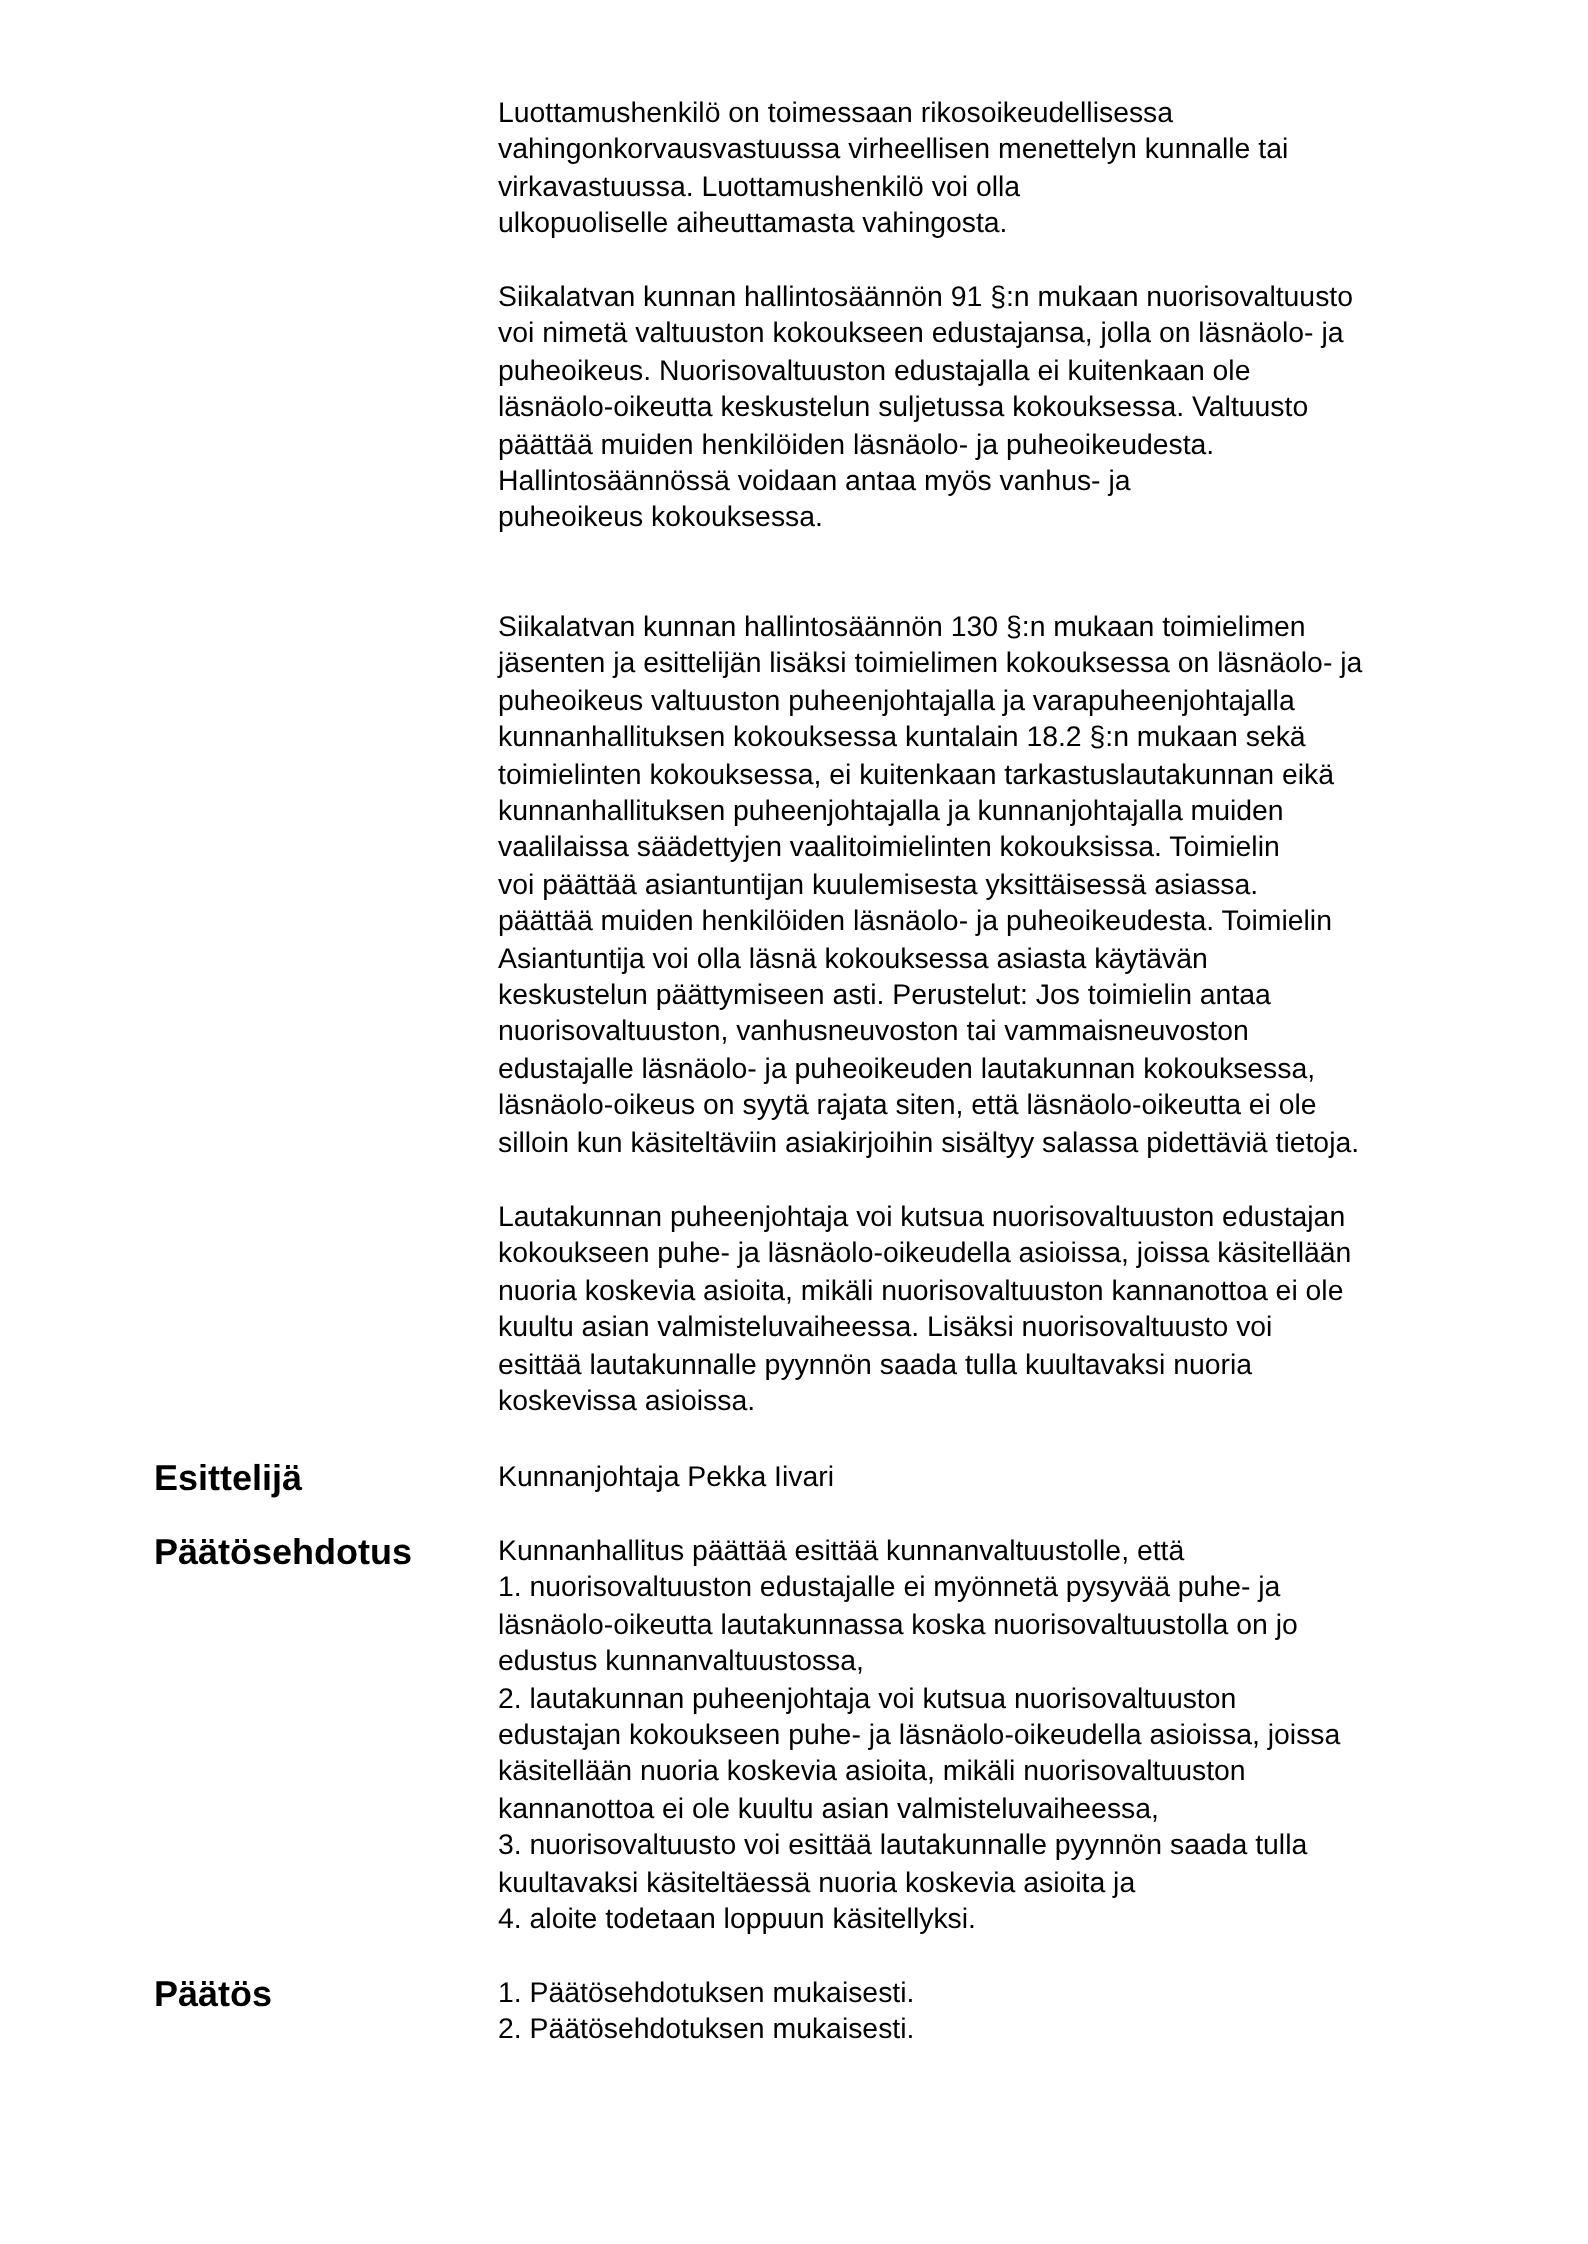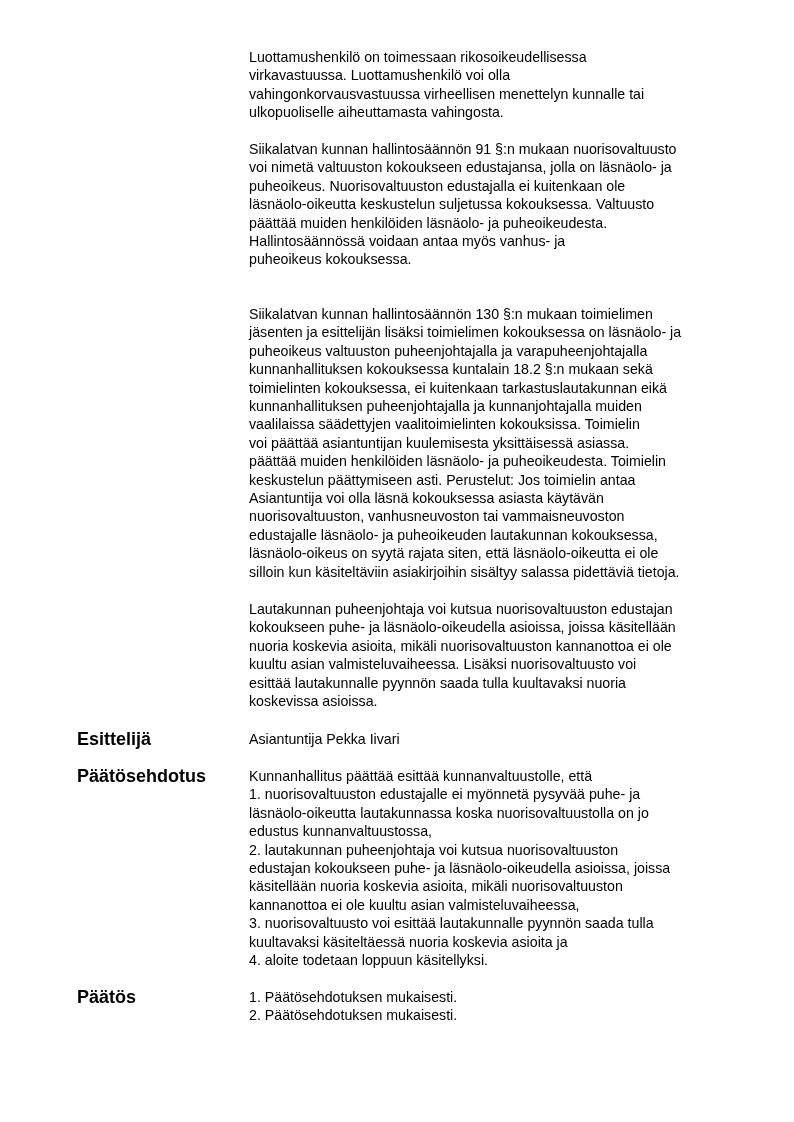--- a/index.html
+++ b/index.html
@@ -14,22 +14,22 @@
   .row .content { position: absolute; left: 172px; top: 0; }
 </style>
 </head>
 <body>
 
 <div class="page">
 
   <div class="body-col" style="top:48px;">
     <p class="para">
       <span class="ln">Luottamushenkilö  on toimessaan rikosoikeudellisessa</span>
+      <span class="ln">vahingonkorvausvastuussa   virheellisen menettelyn  kunnalle  tai</span>
       <span class="ln">virkavastuussa.  Luottamushenkilö  voi olla</span>
-      <span class="ln">vahingonkorvausvastuussa   virheellisen menettelyn  kunnalle  tai</span>
       <span class="ln">ulkopuoliselle  aiheuttamasta  vahingosta.</span>
     </p>
   </div>
 
   <div class="body-col" style="top:140px;">
     <p class="para">
       <span class="ln">Siikalatvan  kunnan  hallintosäännön  91 §:n mukaan nuorisovaltuusto</span>
       <span class="ln">voi nimetä valtuuston  kokoukseen edustajansa, jolla on läsnäolo-  ja</span>
       <span class="ln">puheoikeus. Nuorisovaltuuston  edustajalla ei kuitenkaan ole</span>
       <span class="ln">läsnäolo-oikeutta  keskustelun  suljetussa  kokouksessa. Valtuusto</span>
@@ -43,22 +43,22 @@
     <p class="para">
       <span class="ln">Siikalatvan kunnan  hallintosäännön  130 §:n  mukaan toimielimen</span>
       <span class="ln">jäsenten ja esittelijän lisäksi toimielimen kokouksessa on läsnäolo-  ja</span>
       <span class="ln">puheoikeus  valtuuston  puheenjohtajalla  ja varapuheenjohtajalla</span>
       <span class="ln">kunnanhallituksen   kokouksessa kuntalain  18.2 §:n mukaan sekä</span>
       <span class="ln">toimielinten  kokouksessa, ei kuitenkaan  tarkastuslautakunnan   eikä</span>
       <span class="ln">kunnanhallituksen   puheenjohtajalla  ja kunnanjohtajalla   muiden</span>
       <span class="ln">vaalilaissa  säädettyjen  vaalitoimielinten  kokouksissa. Toimielin</span>
       <span class="ln">voi  päättää asiantuntijan  kuulemisesta  yksittäisessä  asiassa.</span>
       <span class="ln">päättää muiden  henkilöiden  läsnäolo-  ja puheoikeudesta.  Toimielin</span>
+      <span class="ln">Asiantuntija  voi olla läsnä  kokouksessa asiasta käytävän</span>
       <span class="ln">keskustelun  päättymiseen  asti. Perustelut:  Jos toimielin antaa</span>
-      <span class="ln">Asiantuntija  voi olla läsnä  kokouksessa asiasta käytävän</span>
       <span class="ln">nuorisovaltuuston,   vanhusneuvoston   tai vammaisneuvoston</span>
       <span class="ln">edustajalle  läsnäolo-  ja puheoikeuden  lautakunnan  kokouksessa,</span>
       <span class="ln">läsnäolo-oikeus  on syytä  rajata  siten, että läsnäolo-oikeutta  ei ole</span>
       <span class="ln">silloin  kun  käsiteltäviin  asiakirjoihin  sisältyy  salassa pidettäviä  tietoja.</span>
     </p>
   </div>
 
   <div class="body-col" style="top:600px;">
     <p class="para">
       <span class="ln">Lautakunnan  puheenjohtaja  voi kutsua  nuorisovaltuuston   edustajan</span>
@@ -67,21 +67,21 @@
       <span class="ln">kuultu  asian valmisteluvaiheessa.  Lisäksi nuorisovaltuusto  voi</span>
       <span class="ln">esittää lautakunnalle  pyynnön  saada tulla  kuultavaksi  nuoria</span>
       <span class="ln">koskevissa asioissa.</span>
     </p>
   </div>
 
   <div class="row" style="top:730px;">
     <span class="label">Esittelijä</span>
     <div class="content">
       <p class="para">
-          <span class="ln">Asiantuntija  Pekka Iivari</span>
+          <span class="ln">Kunnanjohtaja  Pekka Iivari</span>
         </p>
     </div>
   </div>
 
   <div class="row" style="top:767px;">
     <span class="label">Päätösehdotus</span>
     <div class="content">
       <p class="para">
         <span class="ln">Kunnanhallitus   päättää esittää kunnanvaltuustolle,   että</span>
         <span class="ln">1. nuorisovaltuuston   edustajalle  ei myönnetä   pysyvää  puhe-  ja</span>

